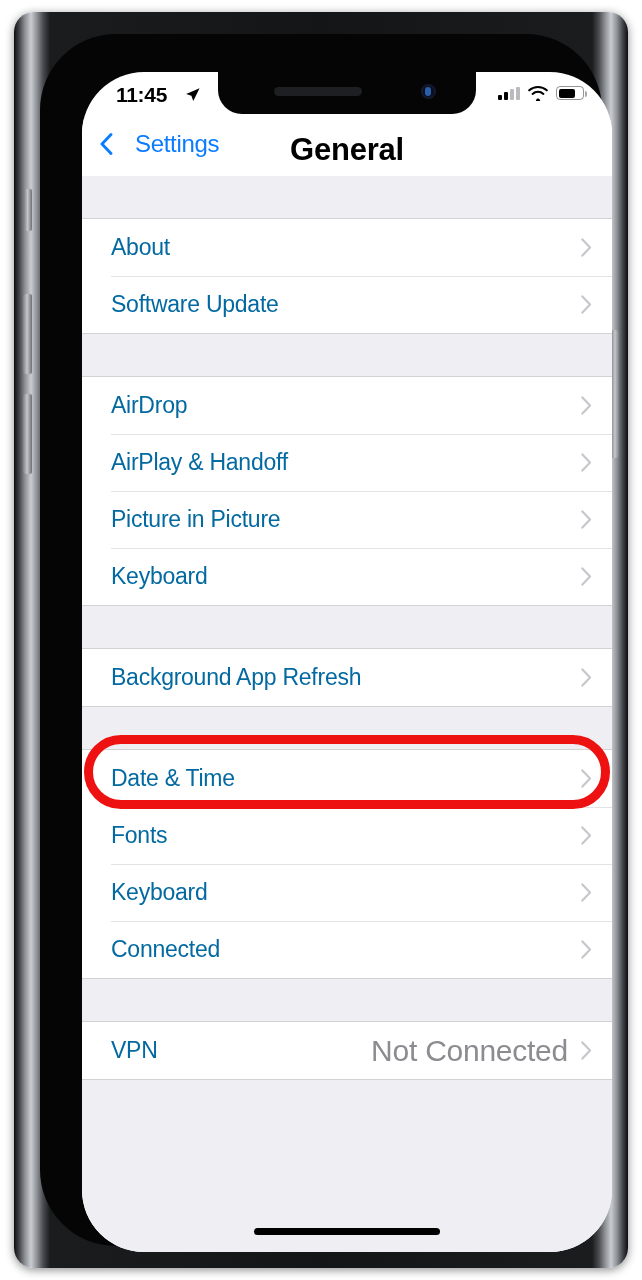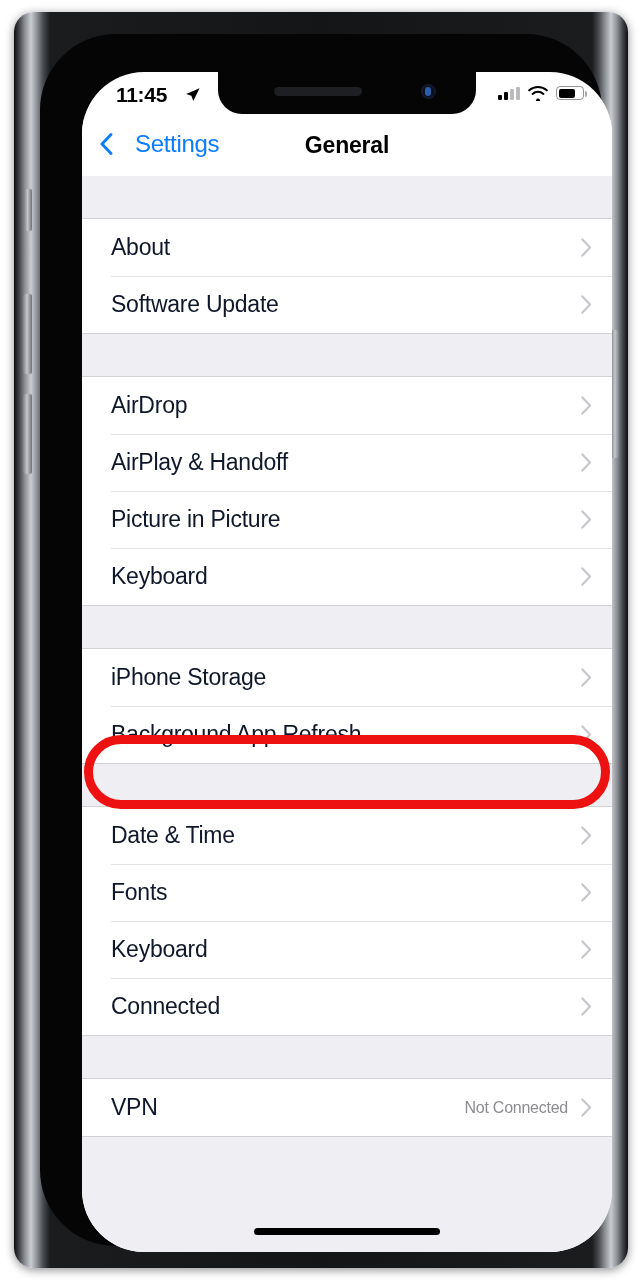--- a/index.html
+++ b/index.html
@@ -174,21 +174,21 @@
   #back-label {
     font-size: 24px;
     color: #0a7cff;
     letter-spacing: -0.3px;
   }
   #nav-title {
     position: absolute;
     left: 0; right: 0;
     top: 14px;
     text-align: center;
-    font-size: 23px;
+    font-size: 31px;
     font-weight: bold;
     color: #000;
     letter-spacing: -0.2px;
   }
 
   
   #list-scroll {
     position: absolute;
     left: 0;
     top: 104px;
@@ -214,26 +214,26 @@
   }
   .row + .row::before {
     content:"";
     position:absolute;
     left: 29px; right: 0; top: 0;
     height: 1px;
     background: #e3e3e6;
   }
   .row-label {
     font-size: 23px;
-    color: #0f172a;
+    color: #0369a1;
     letter-spacing: -0.25px;
     flex: 1;
   }
   .row-value {
-    font-size: 16px;
+    font-size: 30px;
     color: #8b8b90;
     letter-spacing: -0.25px;
     margin-right: 13px;
   }
   .disclosure { width: 11px; height: 19px; flex: none; display:block; }
 
   
   #annotation-highlight {
     position: absolute;
     left: 2px;
@@ -357,26 +357,20 @@
             <div class="row">
               <span class="row-label">Keyboard</span>
               <svg class="disclosure" viewBox="0 0 11 19">
                 <path d="M1.4 1.4 L9 9.5 L1.4 17.6" stroke="#c7c7cc" stroke-width="2.2" fill="none" stroke-linecap="round" stroke-linejoin="round"></path>
               </svg>
             </div>
           </div>
           <div class="group-gap"></div>
           <div class="group">
             <div class="row">
-              <span class="row-label">iPhone Storage</span>
-              <svg class="disclosure" viewBox="0 0 11 19">
-                <path d="M1.4 1.4 L9 9.5 L1.4 17.6" stroke="#c7c7cc" stroke-width="2.2" fill="none" stroke-linecap="round" stroke-linejoin="round"></path>
-              </svg>
-            </div>
-            <div class="row">
               <span class="row-label">Background App Refresh</span>
               <svg class="disclosure" viewBox="0 0 11 19">
                 <path d="M1.4 1.4 L9 9.5 L1.4 17.6" stroke="#c7c7cc" stroke-width="2.2" fill="none" stroke-linecap="round" stroke-linejoin="round"></path>
               </svg>
             </div>
           </div>
           <div class="group-gap"></div>
           <div class="group">
             <div class="row">
               <span class="row-label">Date &amp; Time</span>

